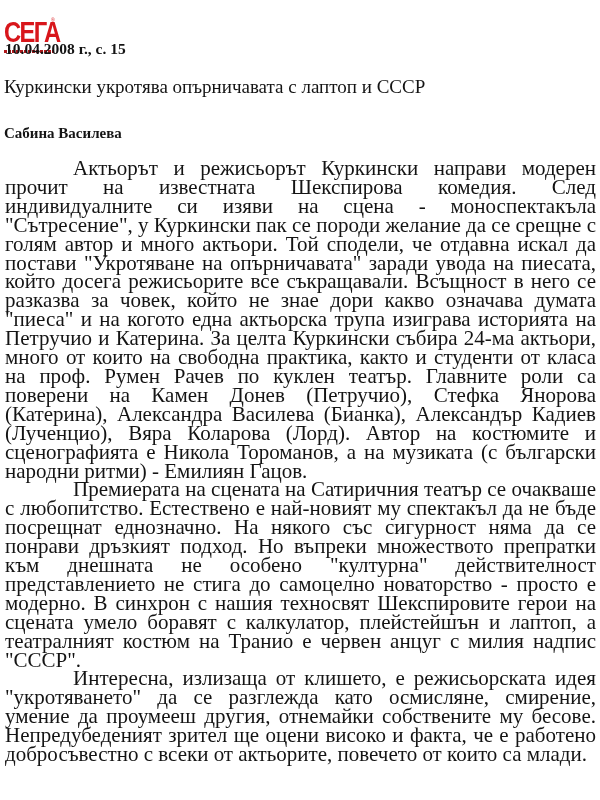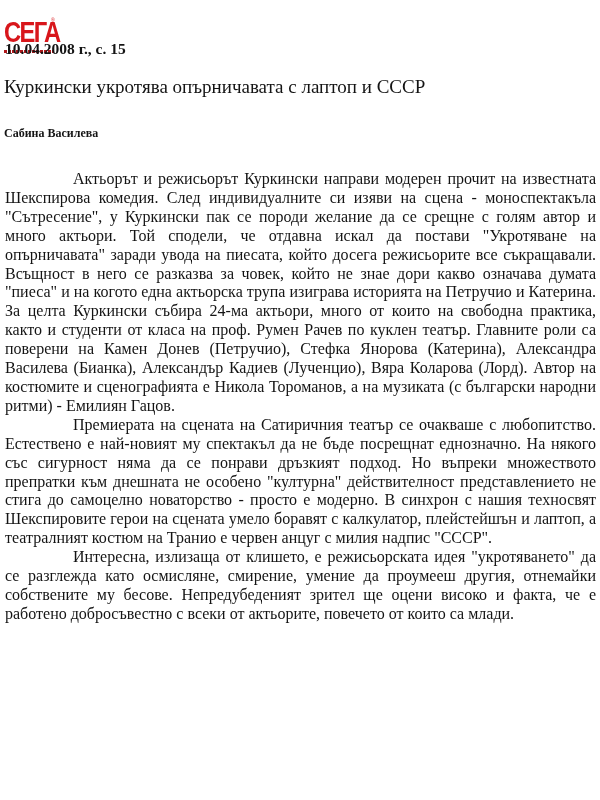--- a/index.html
+++ b/index.html
@@ -29,25 +29,25 @@
   .date {
     position: absolute; left: 5px; top: 40px;
     font-weight: bold; font-size: 15.5px; line-height: 18px;
   }
   .headline {
     position: absolute; left: 4px; top: 76px;
     font-weight: normal; font-size: 19px; line-height: 22px; white-space: nowrap;
   }
   .author {
     position: absolute; left: 4px; top: 124px;
-    font-weight: bold; font-size: 12px; line-height: 18px;
+    font-weight: bold; font-size: 15px; line-height: 18px;
   }
   .body {
-    position: absolute; left: 5px; top: 170px; width: 591px;
-    font-size: 16px; line-height: 18.9px; text-align: justify;
+    position: absolute; left: 5px; top: 159px; width: 591px;
+    font-size: 21px; line-height: 18.9px; text-align: justify;
   }
   .body p { margin: 0; text-indent: 68px; }
   .body p.gap { margin-top: 18.9px; }
 </style>
 </head>
 <body>
 
 <div class="logo">
   <span class="logo-text">СЕГА</span>
   <span class="logo-reg">®</span>

